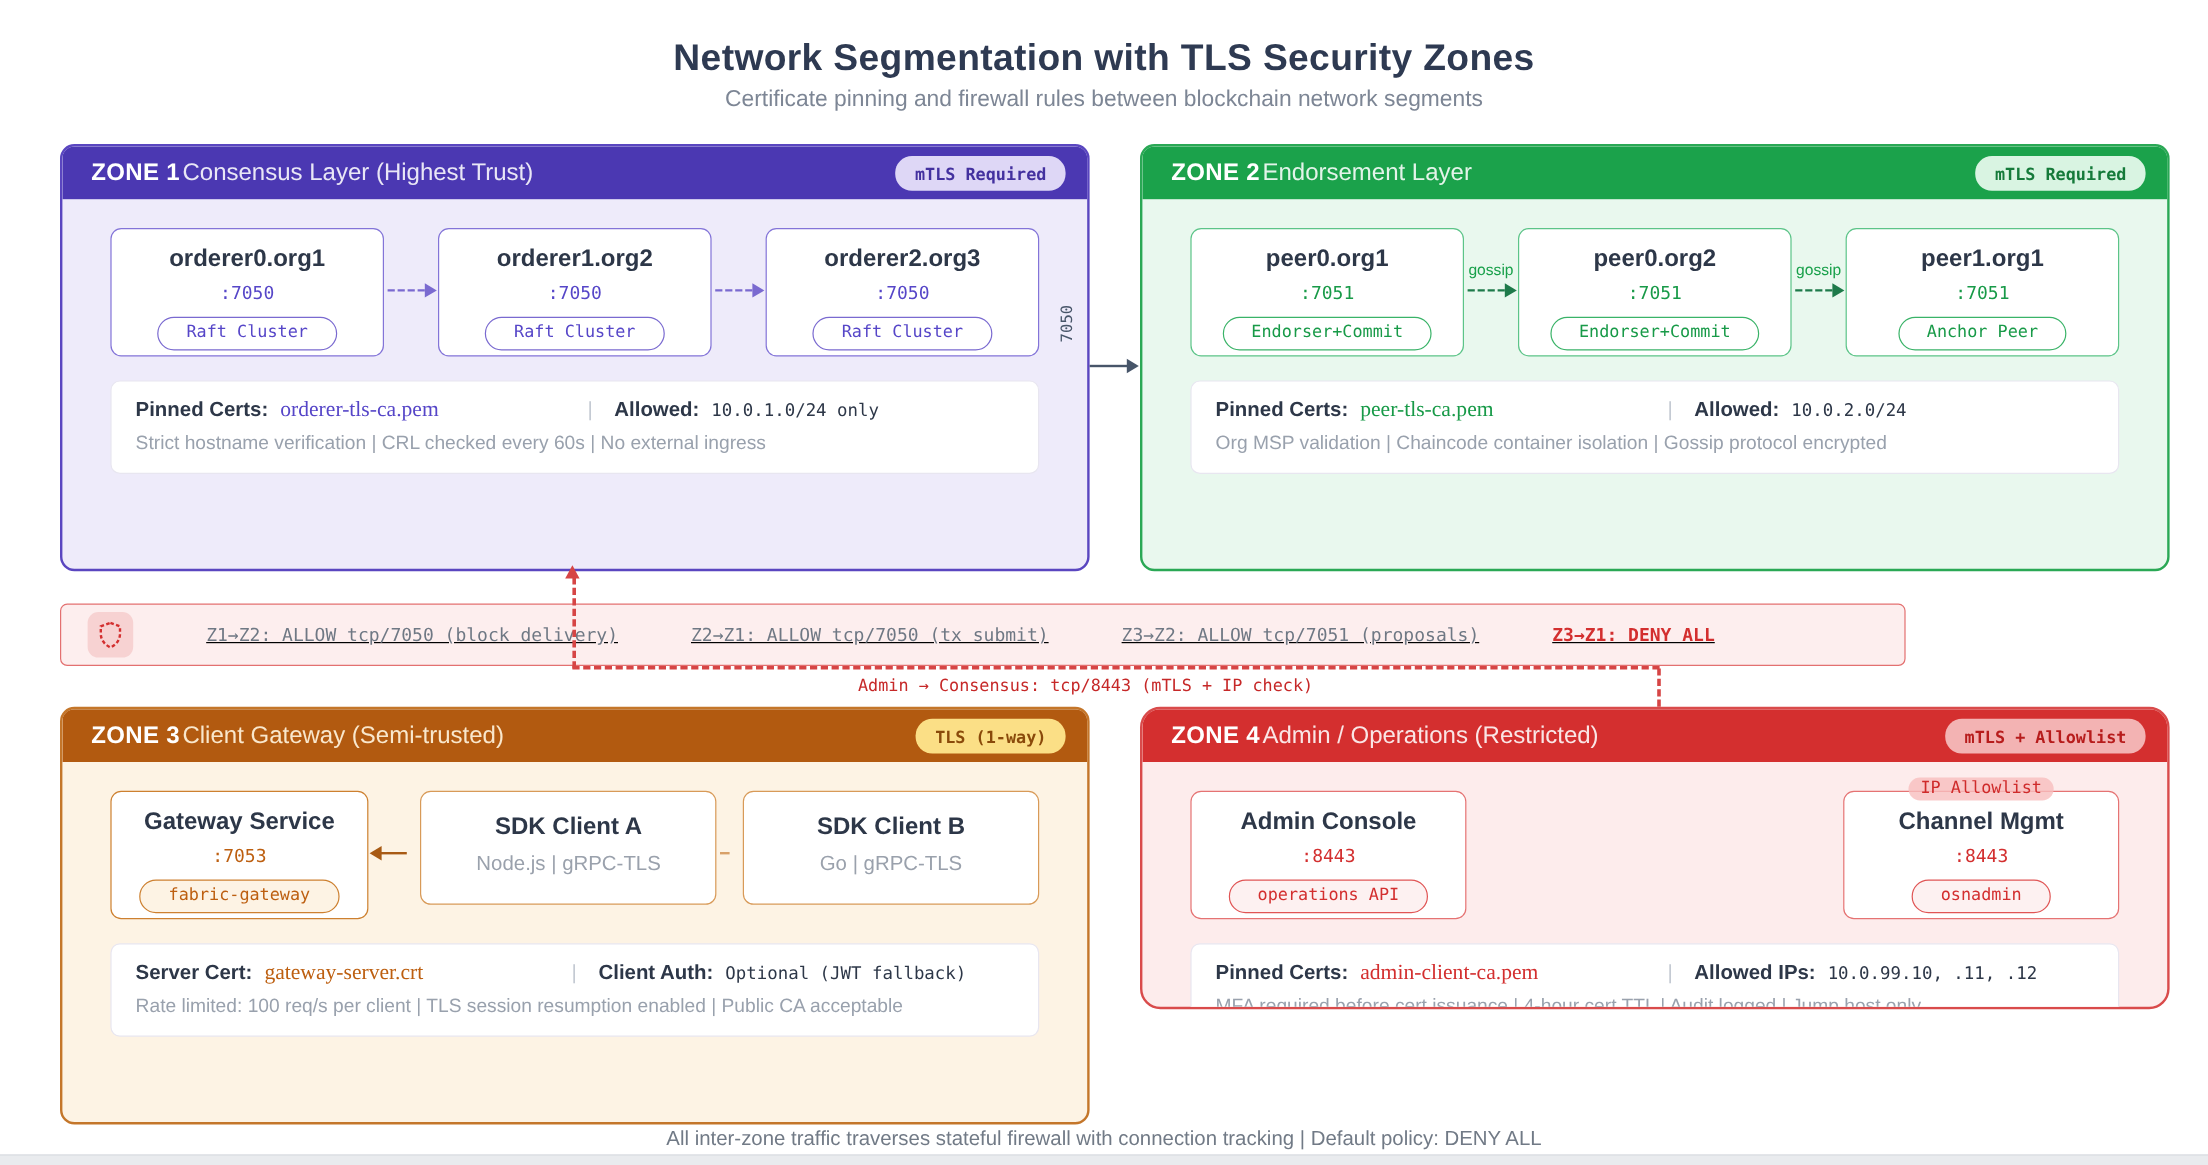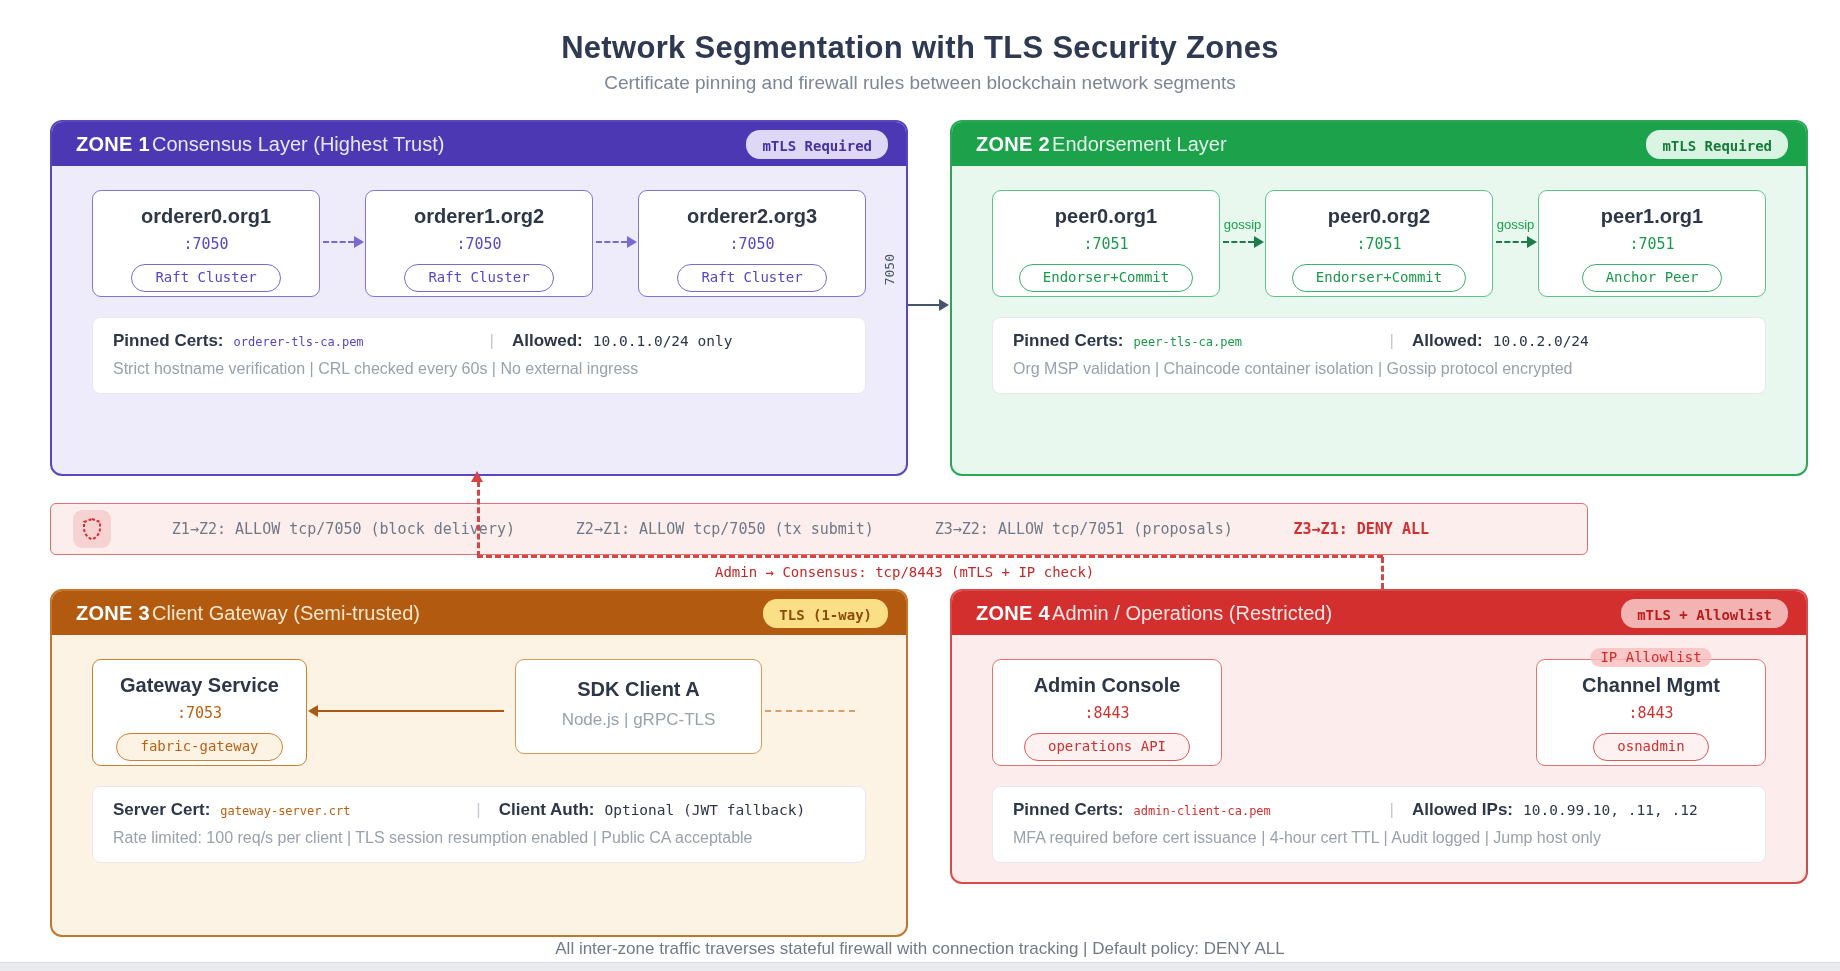--- a/index.html
+++ b/index.html
@@ -35,21 +35,21 @@
   .connector .line.solid { border-top-style:solid; }
   .connector .head-r { position:absolute; top:46px; right:1px; width:0; height:0;
     border:6px solid transparent; border-right:0; border-left-width:10px; }
   .connector .head-l { position:absolute; top:46px; left:1px; width:0; height:0;
     border:6px solid transparent; border-left:0; border-right-width:10px; }
   .connector .conn-label { position:absolute; top:27px; left:0; width:100%; text-align:center; font-size:13px; }
 
   .info-box { margin-top:20px; background:#fff; border:1px solid #e8e6f0; border-radius:8px; padding:13px 20px 15px; }
   .info-row { display:flex; align-items:baseline; gap:10px; font-size:17px; white-space:nowrap; }
   .info-label { font-weight:bold; color:#2d3748; }
-  .iv1 { min-width:246px; font-size:12px; }
+  .iv1 { min-width:246px; font-size:18px;font-family:Liberation Serif, serif; }
   .info-sep { color:#c3c9d2; margin-right:8px; }
   .iv2 { font-size:14.5px; color:#2d3748; }
   .info-note { margin-top:9px; font-size:16px; color:#99a1ad; }
 
   
   .z1 { left:50px; top:120px; width:858px; height:356px; border-color:#5a46c0; background:#eeebfa; }
   .z1 .zone-head { background:#4b38b2; }
   .z1 .zone-badge { background:#ded7f6; color:#43319f; }
   .z1 .node { border-color:#8374d8; }
   .z1 .node-port { color:#5646c8; }
@@ -76,35 +76,35 @@
   .z3 .node { border-color:#cd8030; width:215px; }
   .z3 .node.node-small { border-color:#d89a58; width:247px; }
   .z3 .node-port { color:#bd5f10; }
   .z3 .node-pill { border-color:#cd8030; color:#bd5f10; background:#fdf3e4; }
   .z3 .conn1 { flex-grow:2; }
   .z3 .conn1 .line { border-color:#a85a14; }
   .z3 .conn1 .head-l { border-right-color:#a85a14; }
   .z3 .conn2 .line { border-color:#d8a068; }
   .z3 .iv1 { color:#bd5f10; }
 
-  .z4 { left:950px; top:589px; width:858px; height:295px; border-color:#d94b4b; background:#fdecec; }
+  .z4 { left:950px; top:589px; width:858px; height:252px; border-color:#d94b4b; background:#fdecec;border-radius:17px; }
   .z4 .zone-head { background:#d42f2f; }
   .z4 .zone-badge { background:#f3b3b3; color:#b71c1c; }
   .z4 .node { border-color:#e57373; width:230px; }
   .z4 .node-port { color:#d32f2f; }
   .z4 .node-pill { border-color:#e05555; color:#d32f2f; background:#fdf1f1; }
   .z4 .iv1 { color:#d32f2f; }
   .node-overlay { position:absolute; top:-12px; left:50%; transform:translateX(-50%);
     background:rgba(247,190,190,.8); color:#cf2b2b; font-size:14px; padding:1px 10px 2px;
     border-radius:10px; white-space:nowrap; }
 
   
   .fw-band { position:absolute; left:50px; top:503px; width:1538px; height:52px;
     background:#fdeeee; border:1.5px solid #e37070; border-radius:6px;
-    display:flex; align-items:center; justify-content:space-between; padding:0 158px 0 22px; }
+    display:flex; align-items:center; justify-content:space-between; padding:0 158px 0 22px;text-decoration:underline; }
   .fw-icon-box { width:38px; height:38px; border-radius:9px; background:#f7d2d2; flex:none;
     display:flex; align-items:center; justify-content:center; }
   .fw-title { position:absolute; left:0; right:0; top:14px; text-align:center;
     font-size:20px; font-weight:bold; color:#d32f2f; letter-spacing:.5px; pointer-events:none; }
   .fw-rule { font-size:15px; color:#6f7884; white-space:nowrap; }
   .fw-rule.deny { color:#d32f2f; font-weight:bold; }
 
   
   .z12-line { position:absolute; left:908px; top:304px; width:33px; border-top:2.5px solid #475569; }
   .z12-head { position:absolute; left:939px; top:299px; width:0; height:0;
@@ -262,20 +262,24 @@
         <div class="line solid"></div>
         <div class="head-l"></div>
       </div>
       <div class="node node-small">
         <div class="node-title">SDK Client A</div>
         <div class="node-sub">Node.js | gRPC-TLS</div>
       </div>
       <div class="connector conn2">
         <div class="line"></div>
       </div>
+      <div class="node node-small">
+        <div class="node-title">SDK Client B</div>
+        <div class="node-sub">Go | gRPC-TLS</div>
+      </div>
     </div>
     <div class="info-box">
       <div class="info-row">
         <span class="info-label">Server Cert:</span>
         <span class="iv1 mono">gateway-server.crt</span>
         <span class="info-sep">|</span>
         <span class="info-label">Client Auth:</span>
         <span class="iv2 mono">Optional (JWT fallback)</span>
       </div>
       <div class="info-note">Rate limited: 100 req/s per client | TLS session resumption enabled | Public CA acceptable</div>

